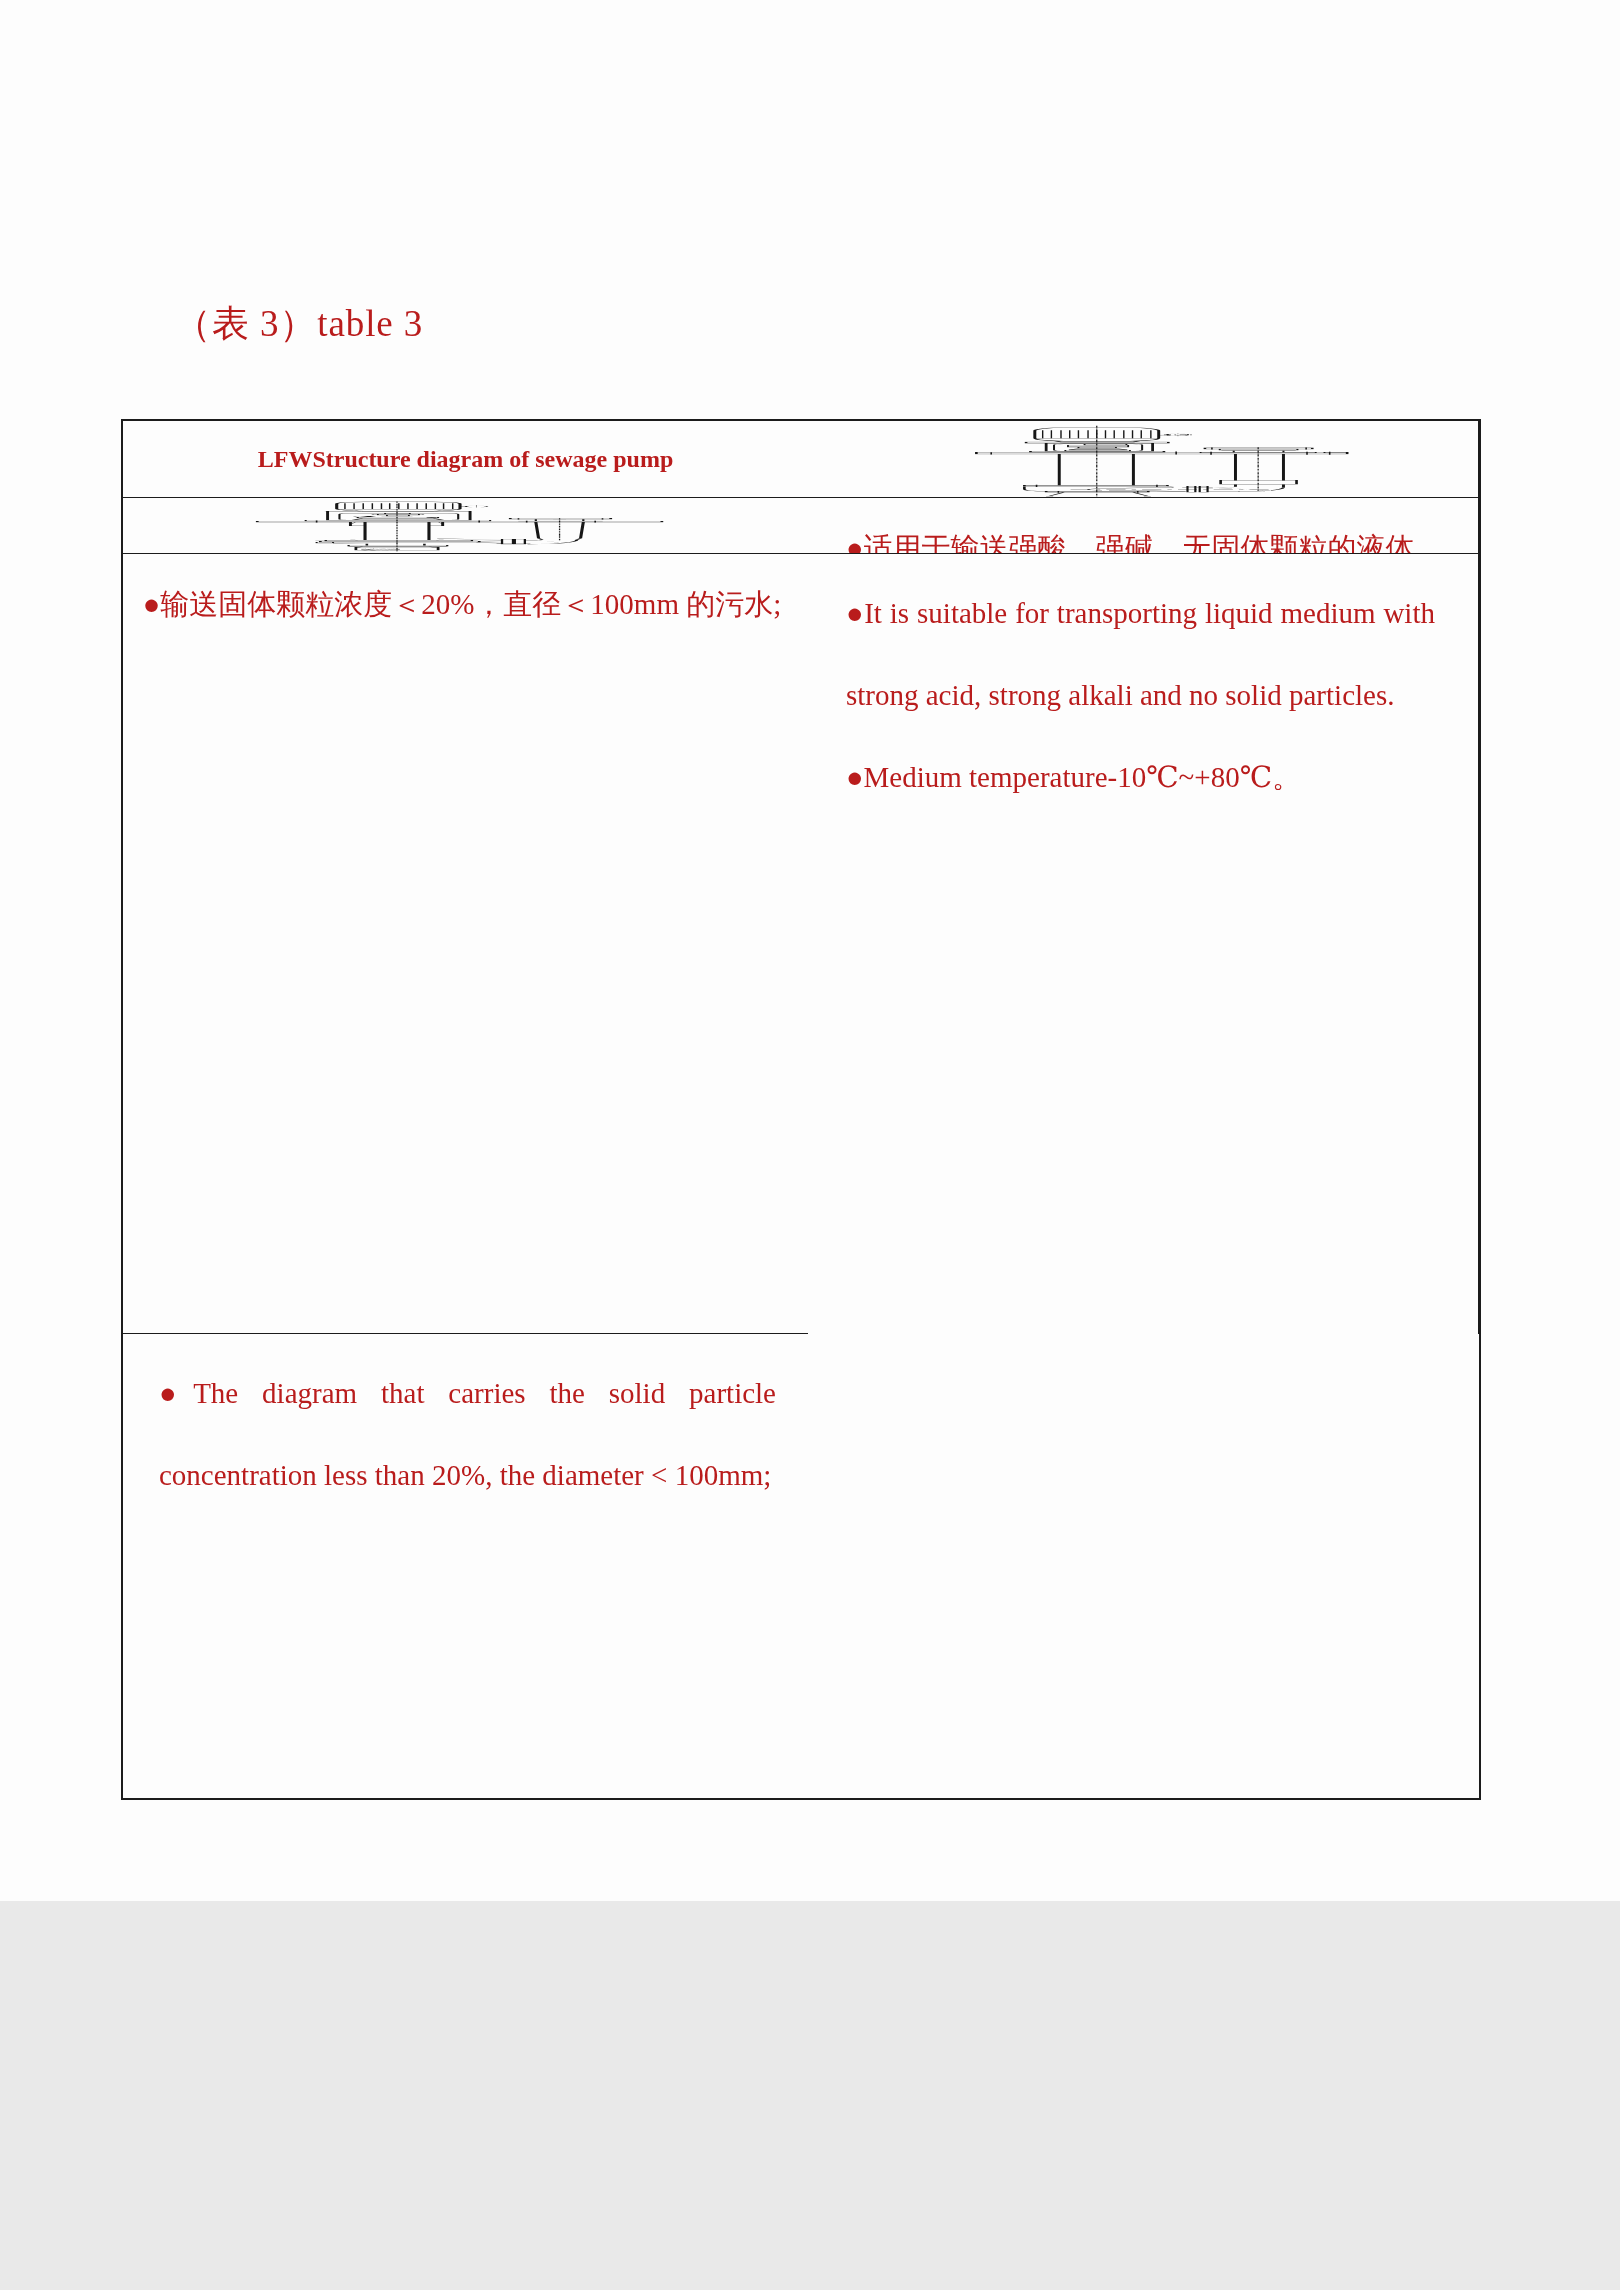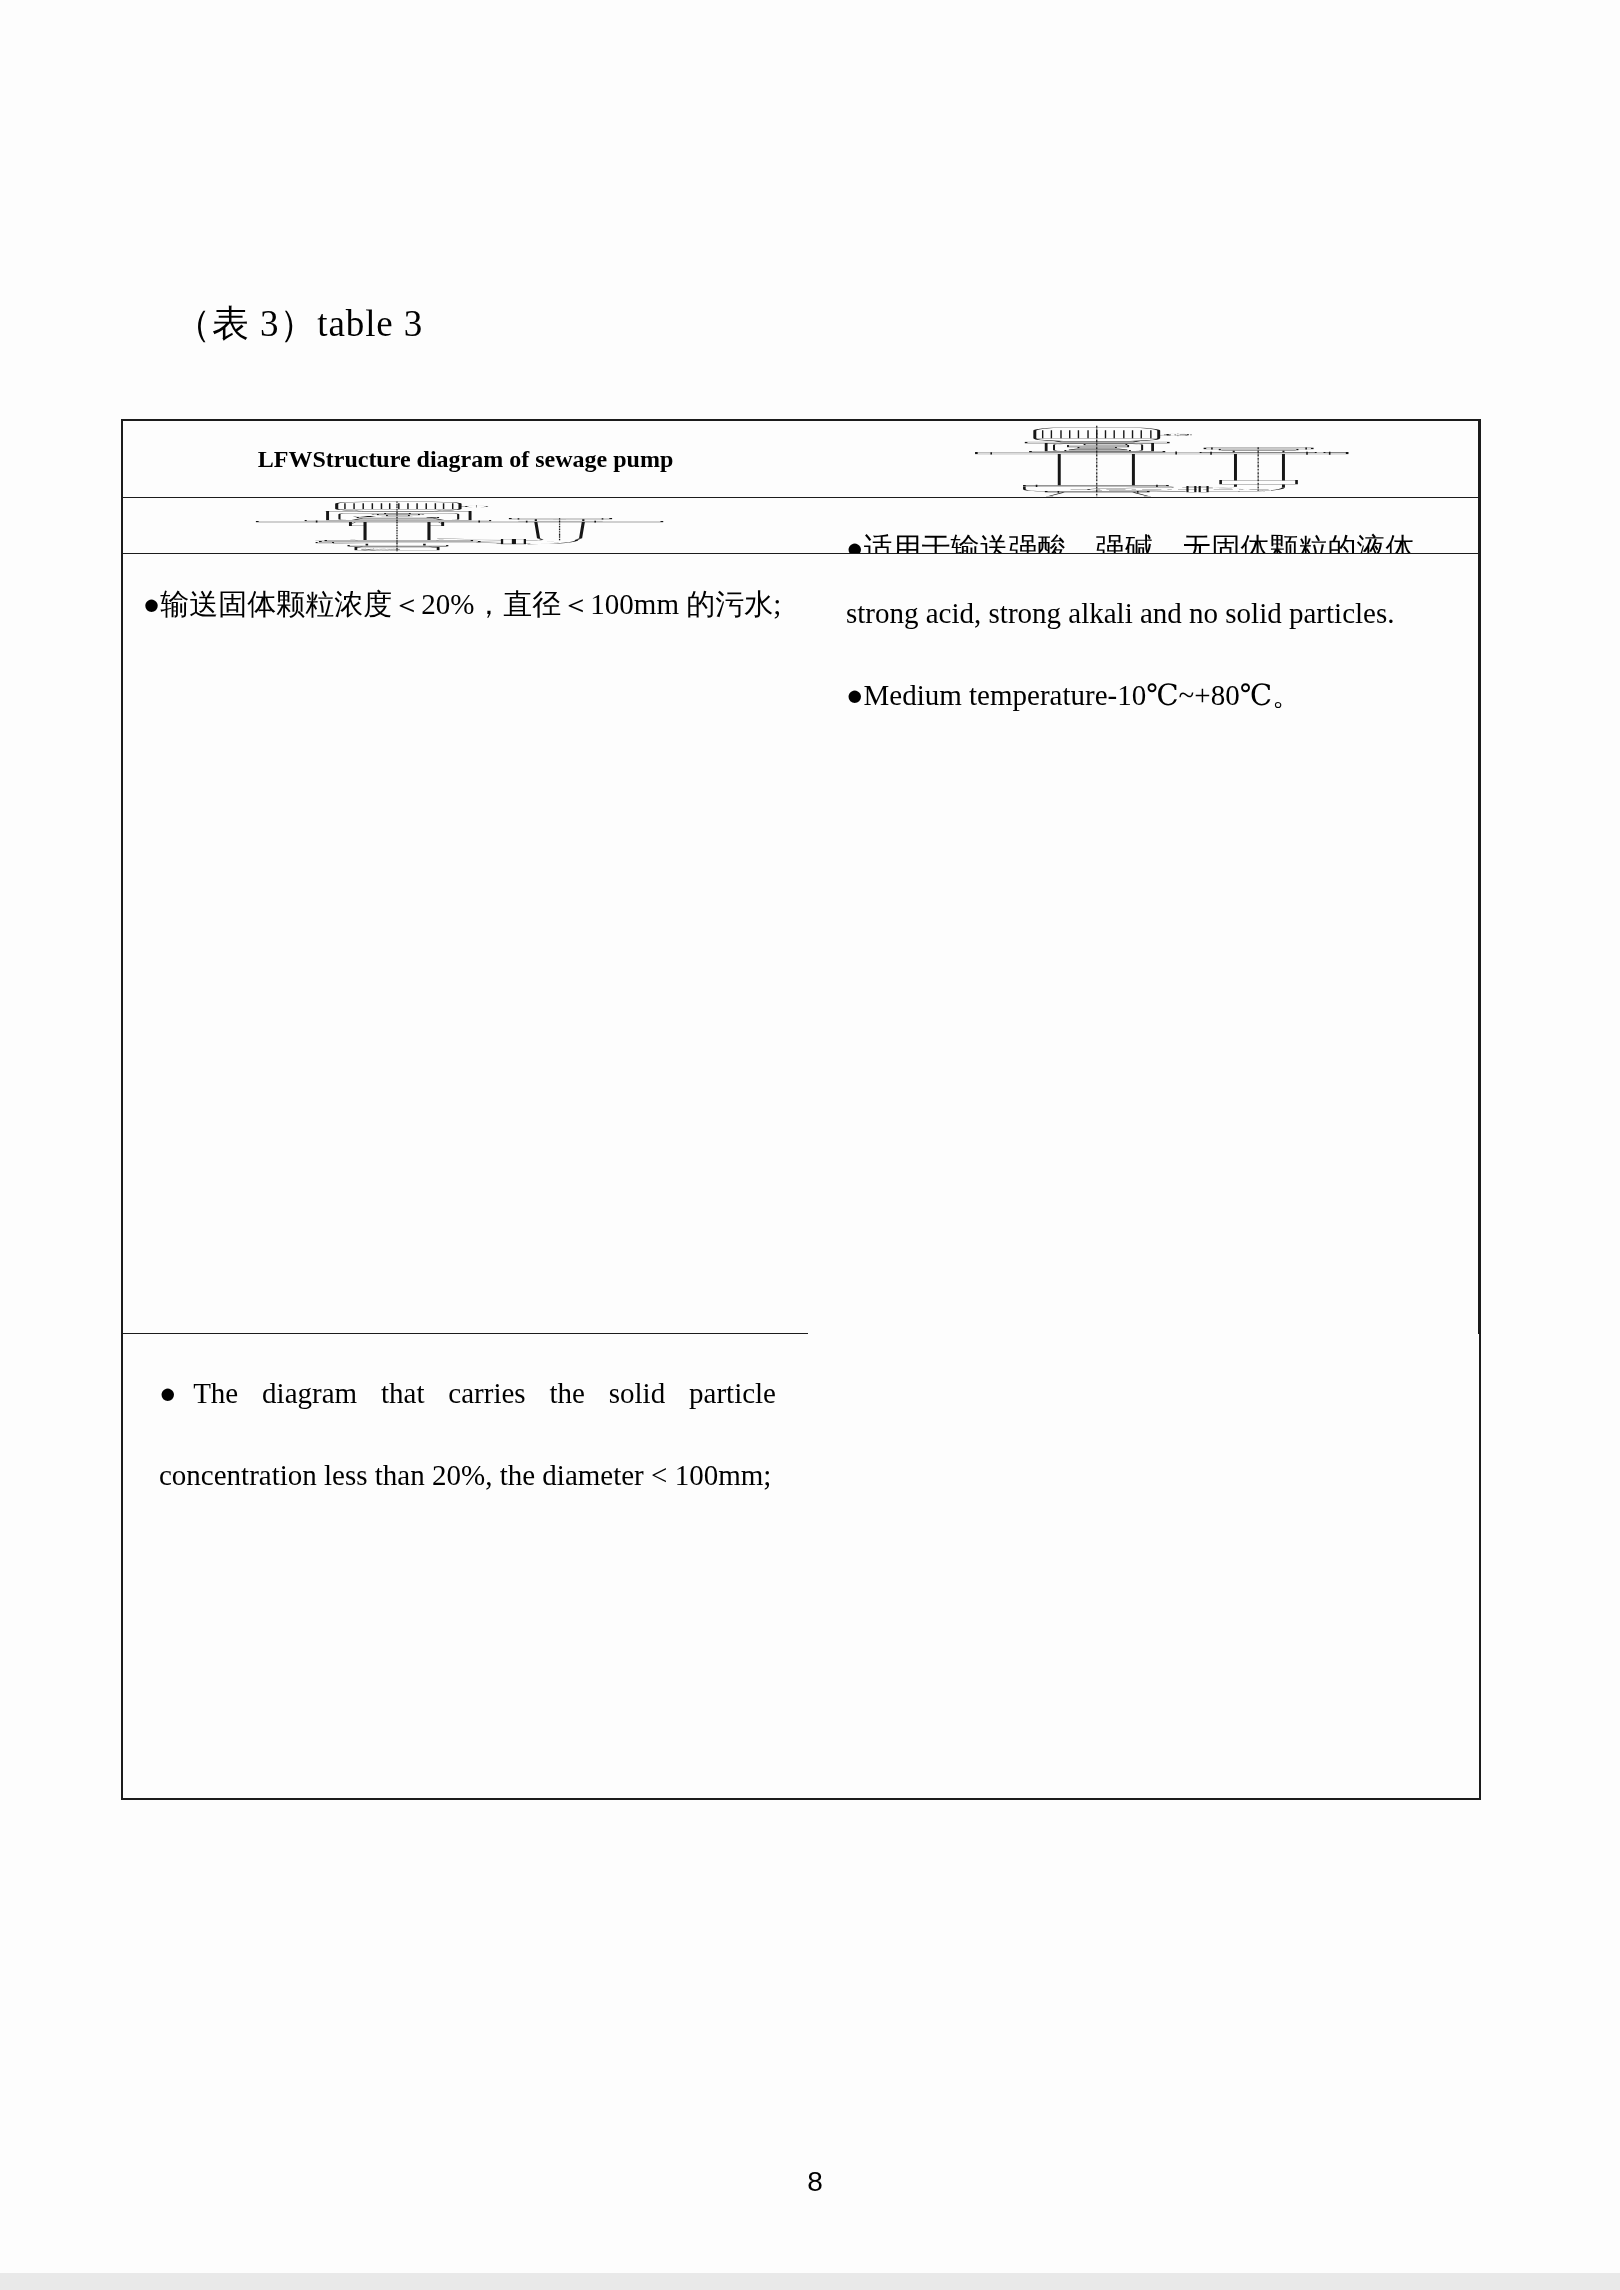--- a/index.html
+++ b/index.html
@@ -1,17 +1,17 @@
 <!DOCTYPE html>
 <html style="font-size:14.3px"><head>
 <meta charset="utf-8">
 <style>
   html,body{margin:0;padding:0;background:#e9e9e9;}
-  .page{position:relative;width:1620px;height:2273px;background:#fdfdfd;
-        font-family:"Liberation Serif","DejaVu Serif",serif;color:#000000;overflow:hidden;}
+  .page{position:relative;width:1620px;height:1901px;background:#fdfdfd;
+        font-family:"Liberation Serif","DejaVu Serif",serif;color:#b91c1c;overflow:hidden;}
   .caption{position:absolute;left:174px;top:299px;font-size:37px;letter-spacing:0.9px;}
   .ptable{position:absolute;left:121px;top:419px;width:1360px;height:1381px;
           border:2.7px solid #1c1c1c;box-sizing:border-box;display:grid;
           grid-template-columns:685px 1fr;grid-template-rows:77px 56px 780px 190px 1fr;}
   .cell{box-sizing:border-box;border-right:1.8px solid #1c1c1c;border-bottom:1.8px solid #1c1c1c;
         overflow:hidden;background:#fdfdfd;}
   .cell.last-col{border-right:none;}
   .cell.last-row{border-bottom:none;}
   .hd-cn{display:flex;align-items:center;justify-content:center;
          font-weight:bold;font-size:32px;letter-spacing:0.9px;}
@@ -231,20 +231,21 @@
     <div class="cell cn-cell">
       <div>●适用于输送强酸、强碱、无固体颗粒的液体介质;</div>
 
     </div>
     <div class="cell cn-cell right last-col">
       <div>●输送固体颗粒浓度＜20%，直径＜100mm 的污水;</div>
 
     </div>
 
     <div class="cell en-cell last-row">
+      <div class="jl">●It is suitable for transporting liquid medium with</div>
       <div>strong acid, strong alkali and no solid particles.</div>
       <div>●Medium temperature-10℃~+80℃。</div>
     </div>
     <div class="cell en-cell right last-col last-row">
       <div class="jl">●The diagram that carries the solid particle</div>
       <div>concentration less than 20%, the diameter &lt; 100mm;</div>
       <div>●Medium temperature-10℃~+80℃。</div>
     </div>
 
   </div>

